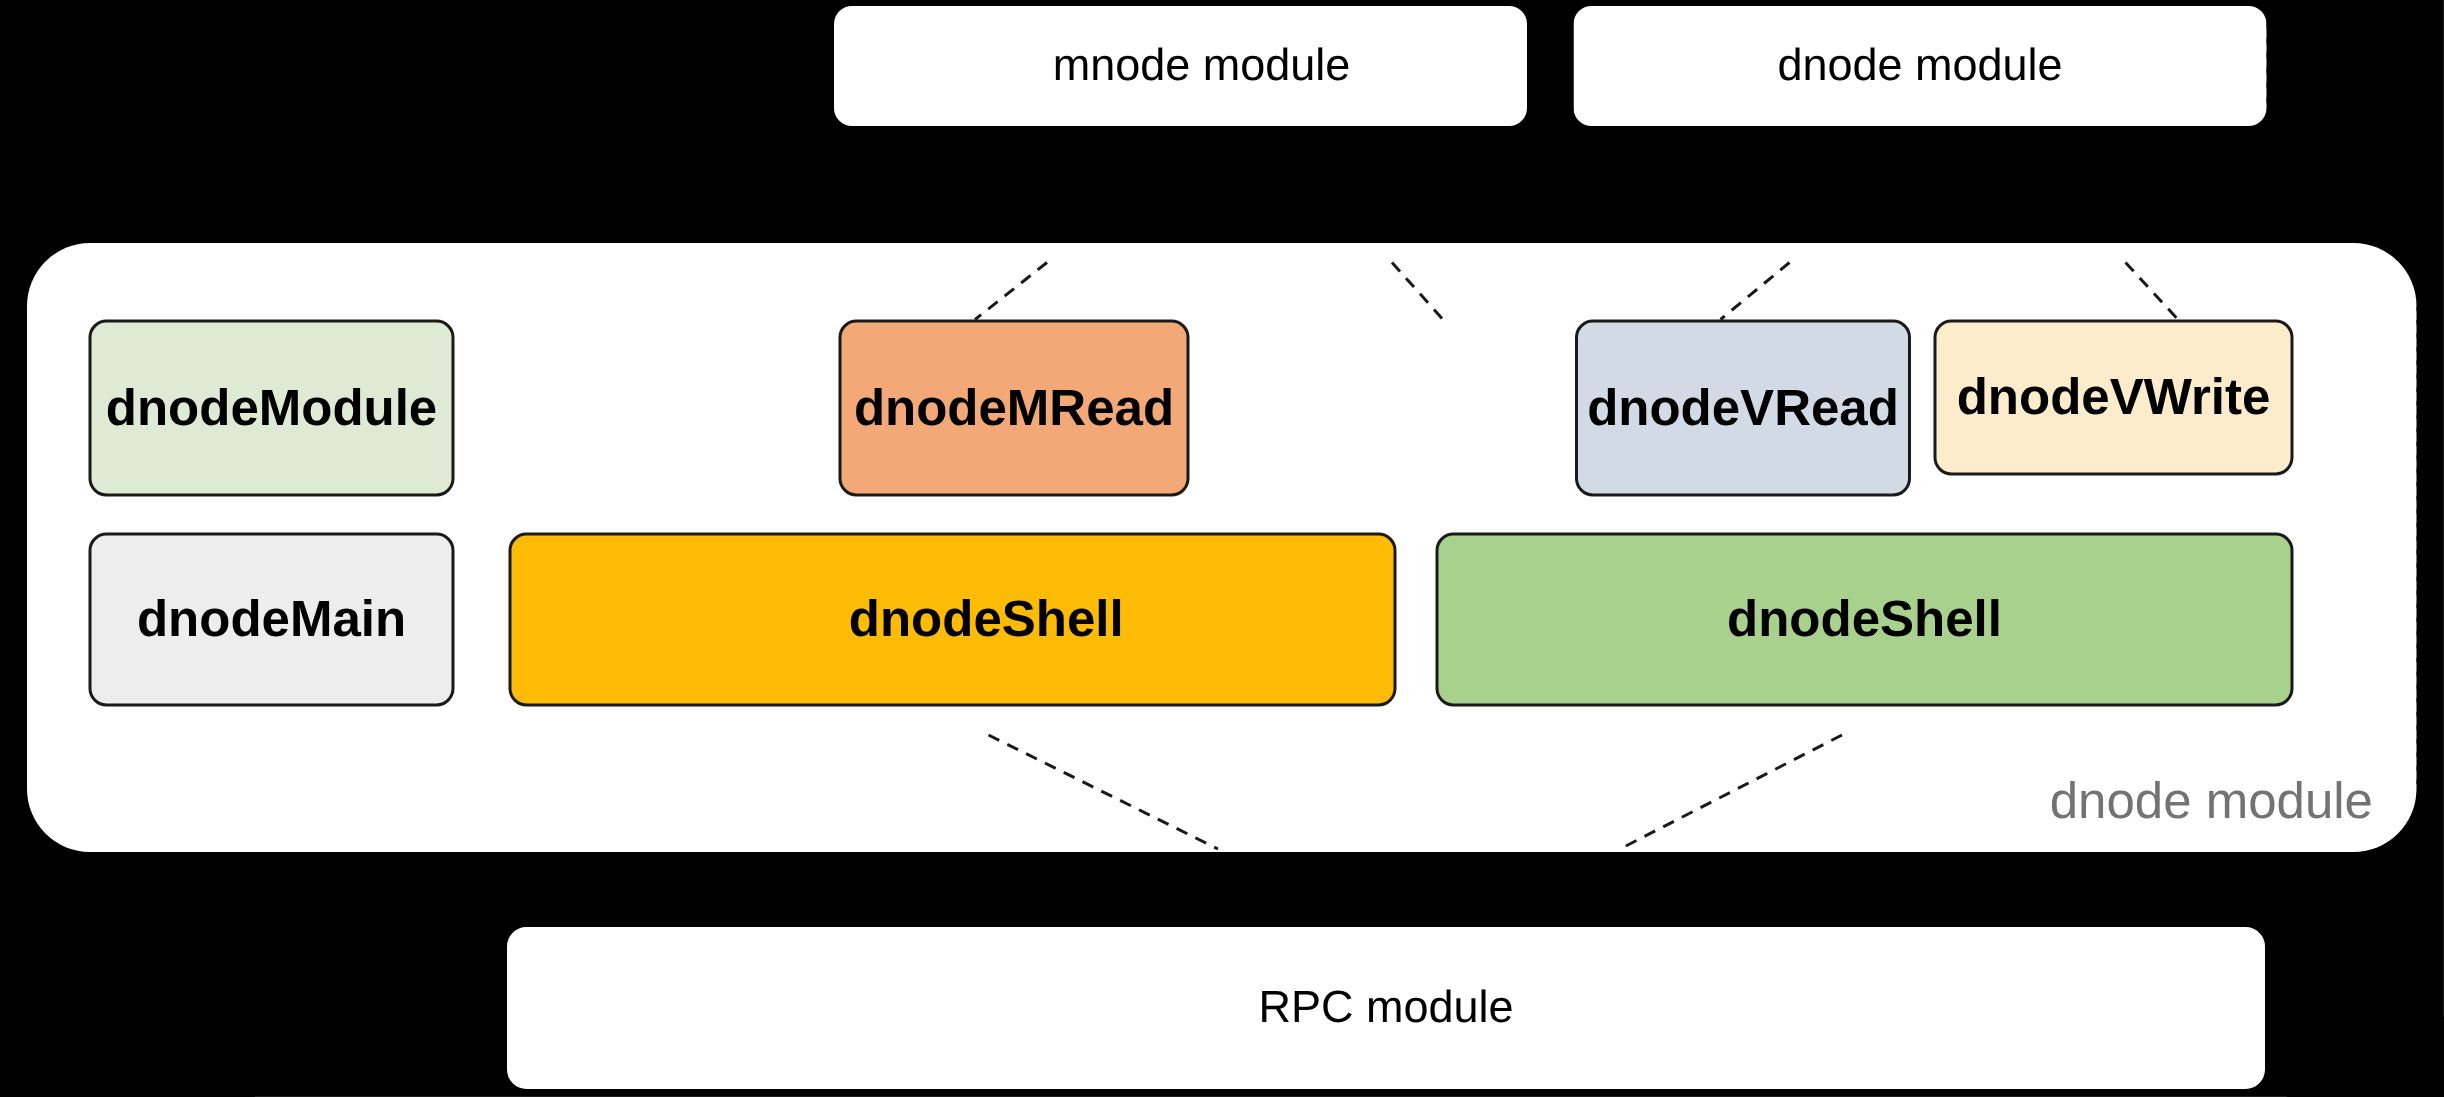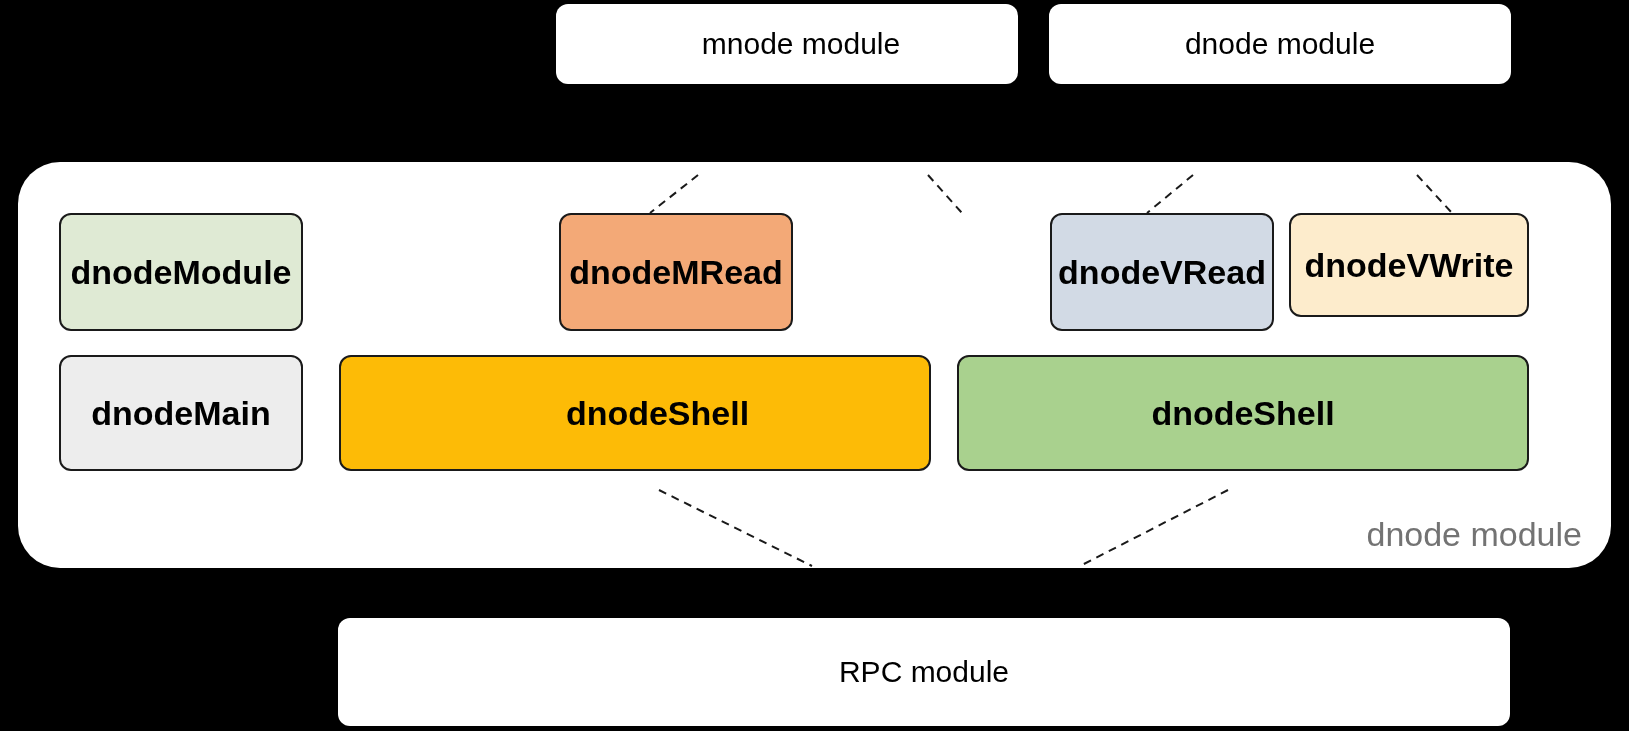--- a/index.html
+++ b/index.html
@@ -50,20 +50,21 @@
     left: 1049px;
     top: 4px;
     width: 462px;
     height: 80px;
   }
   #rpc-module {
     left: 338px;
     top: 618px;
     width: 1172px;
     height: 108px;
+    border-radius: 13px;
   }
 
   
   #dnode-module {
     position: absolute;
     left: 18px;
     top: 162px;
     width: 1593px;
     height: 406px;
     background: #ffffff;

